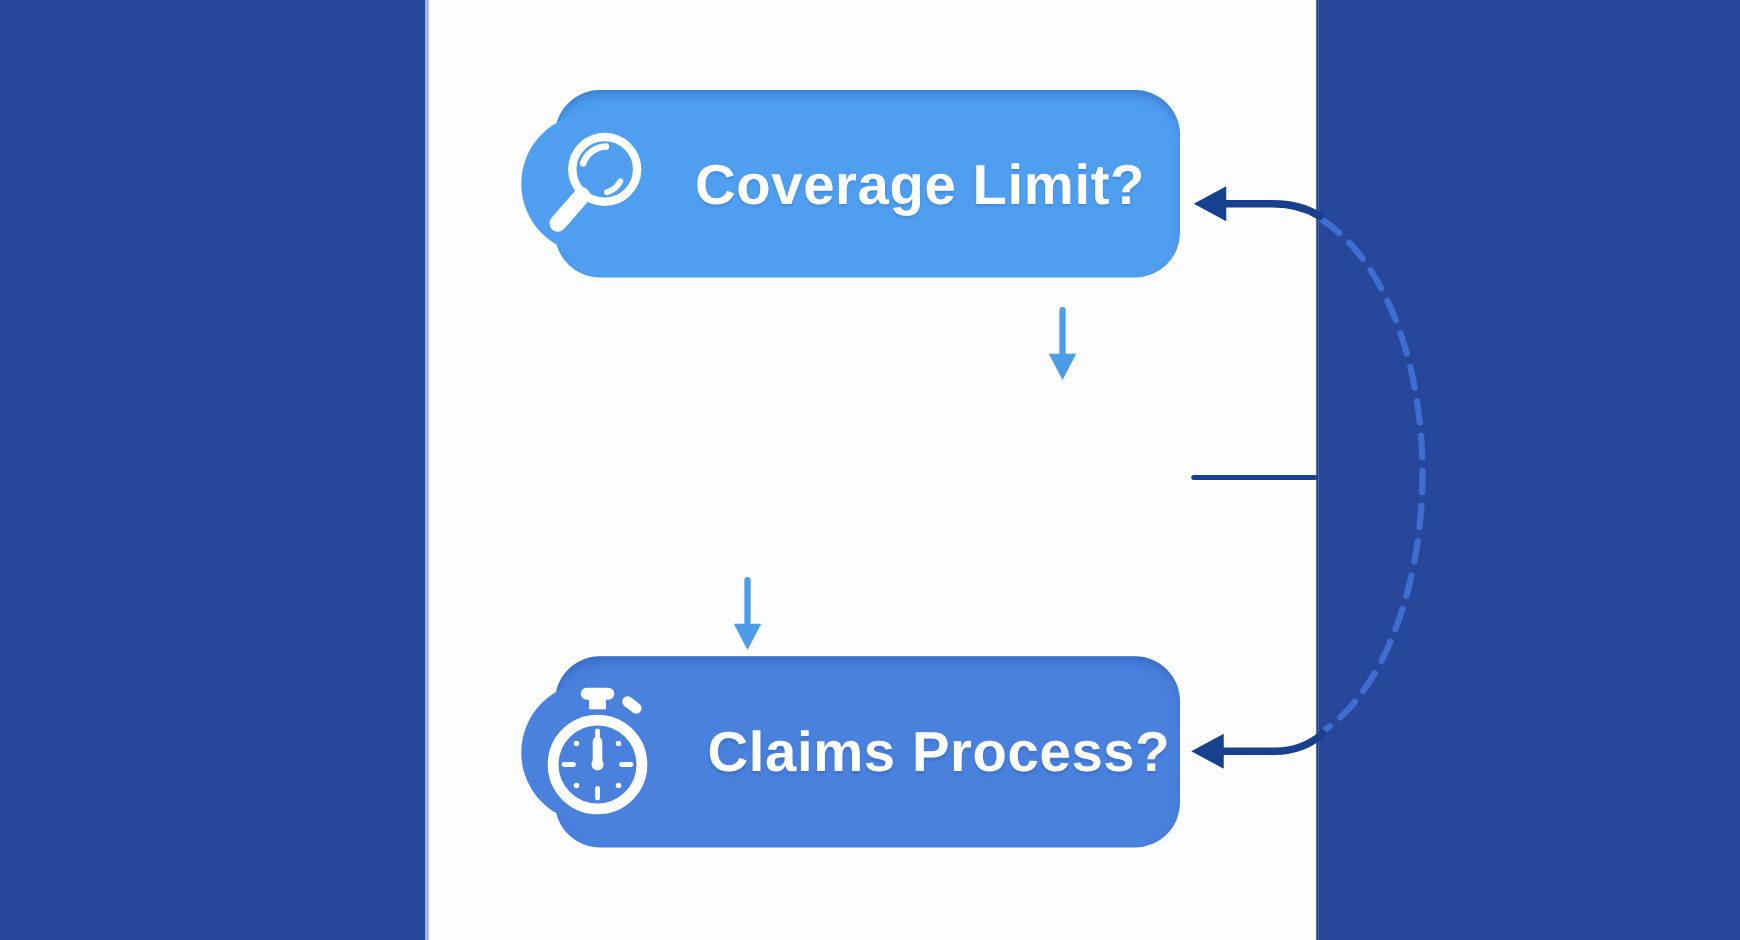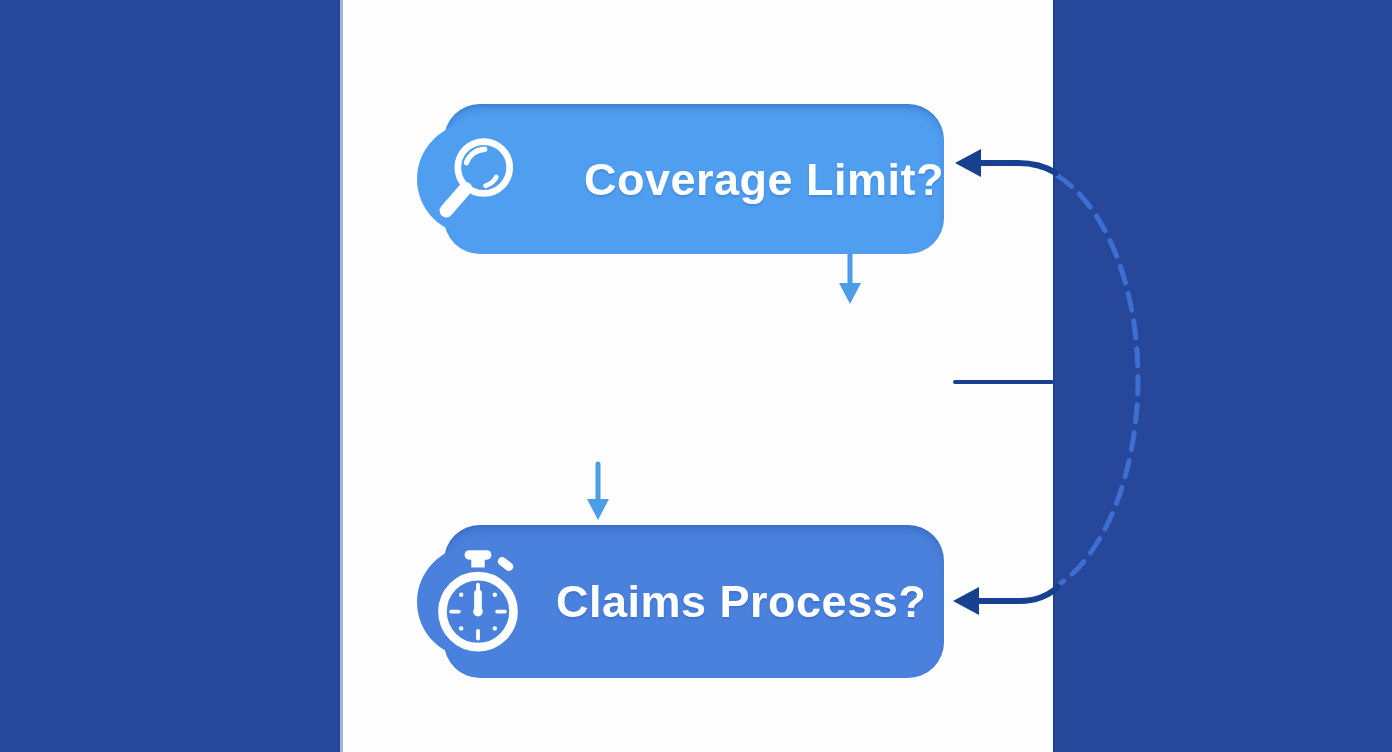--- a/index.html
+++ b/index.html
@@ -46,23 +46,23 @@
     position: absolute;
     left: -27px;
     top: 50%;
     width: 112px;
     height: 112px;
     margin-top: -56px;
     border-radius: 50%;
     background: inherit;
     box-shadow: none;
   }
-  .node-coverage   { top: 104px;  background: var(--node-coverage, #4f9ef0); justify-content: space-between; }
+  .node-coverage   { top: 72px;  background: var(--node-coverage, #4f9ef0); }
   .node-exclusions { top: 307px; background: var(--node-exclusions, #5c9ce2); }
-  .node-claims     { top: 525px; height: 153px; background: var(--node-claims, #4a81dd); }
+  .node-claims     { top: 525px; height: 153px; background: var(--node-claims, #4a81dd); gap: 10px; }
   .icon {
     position: relative;
     width: 104px;
     height: 116px;
     margin-left: -18px;
     display: flex;
     align-items: center;
     justify-content: center;
     flex: 0 0 auto;
   }

